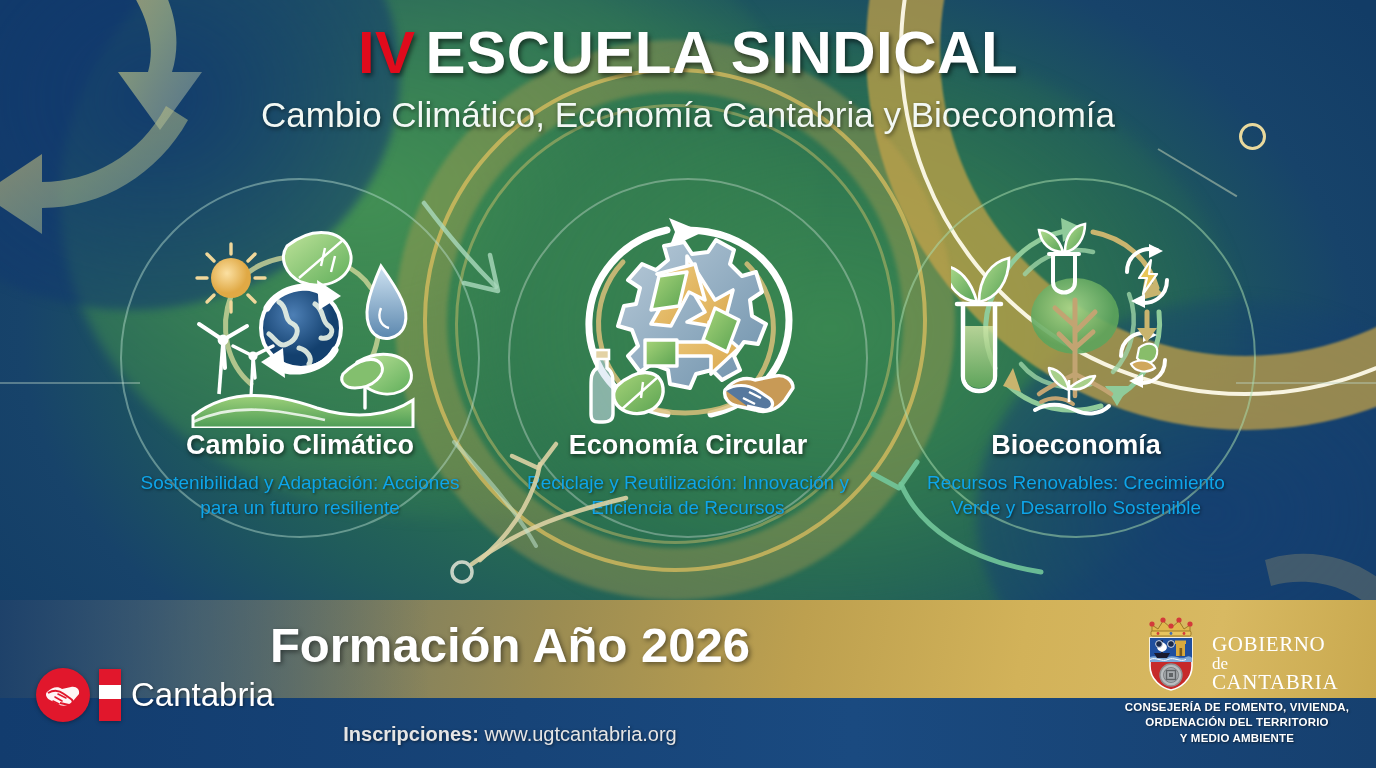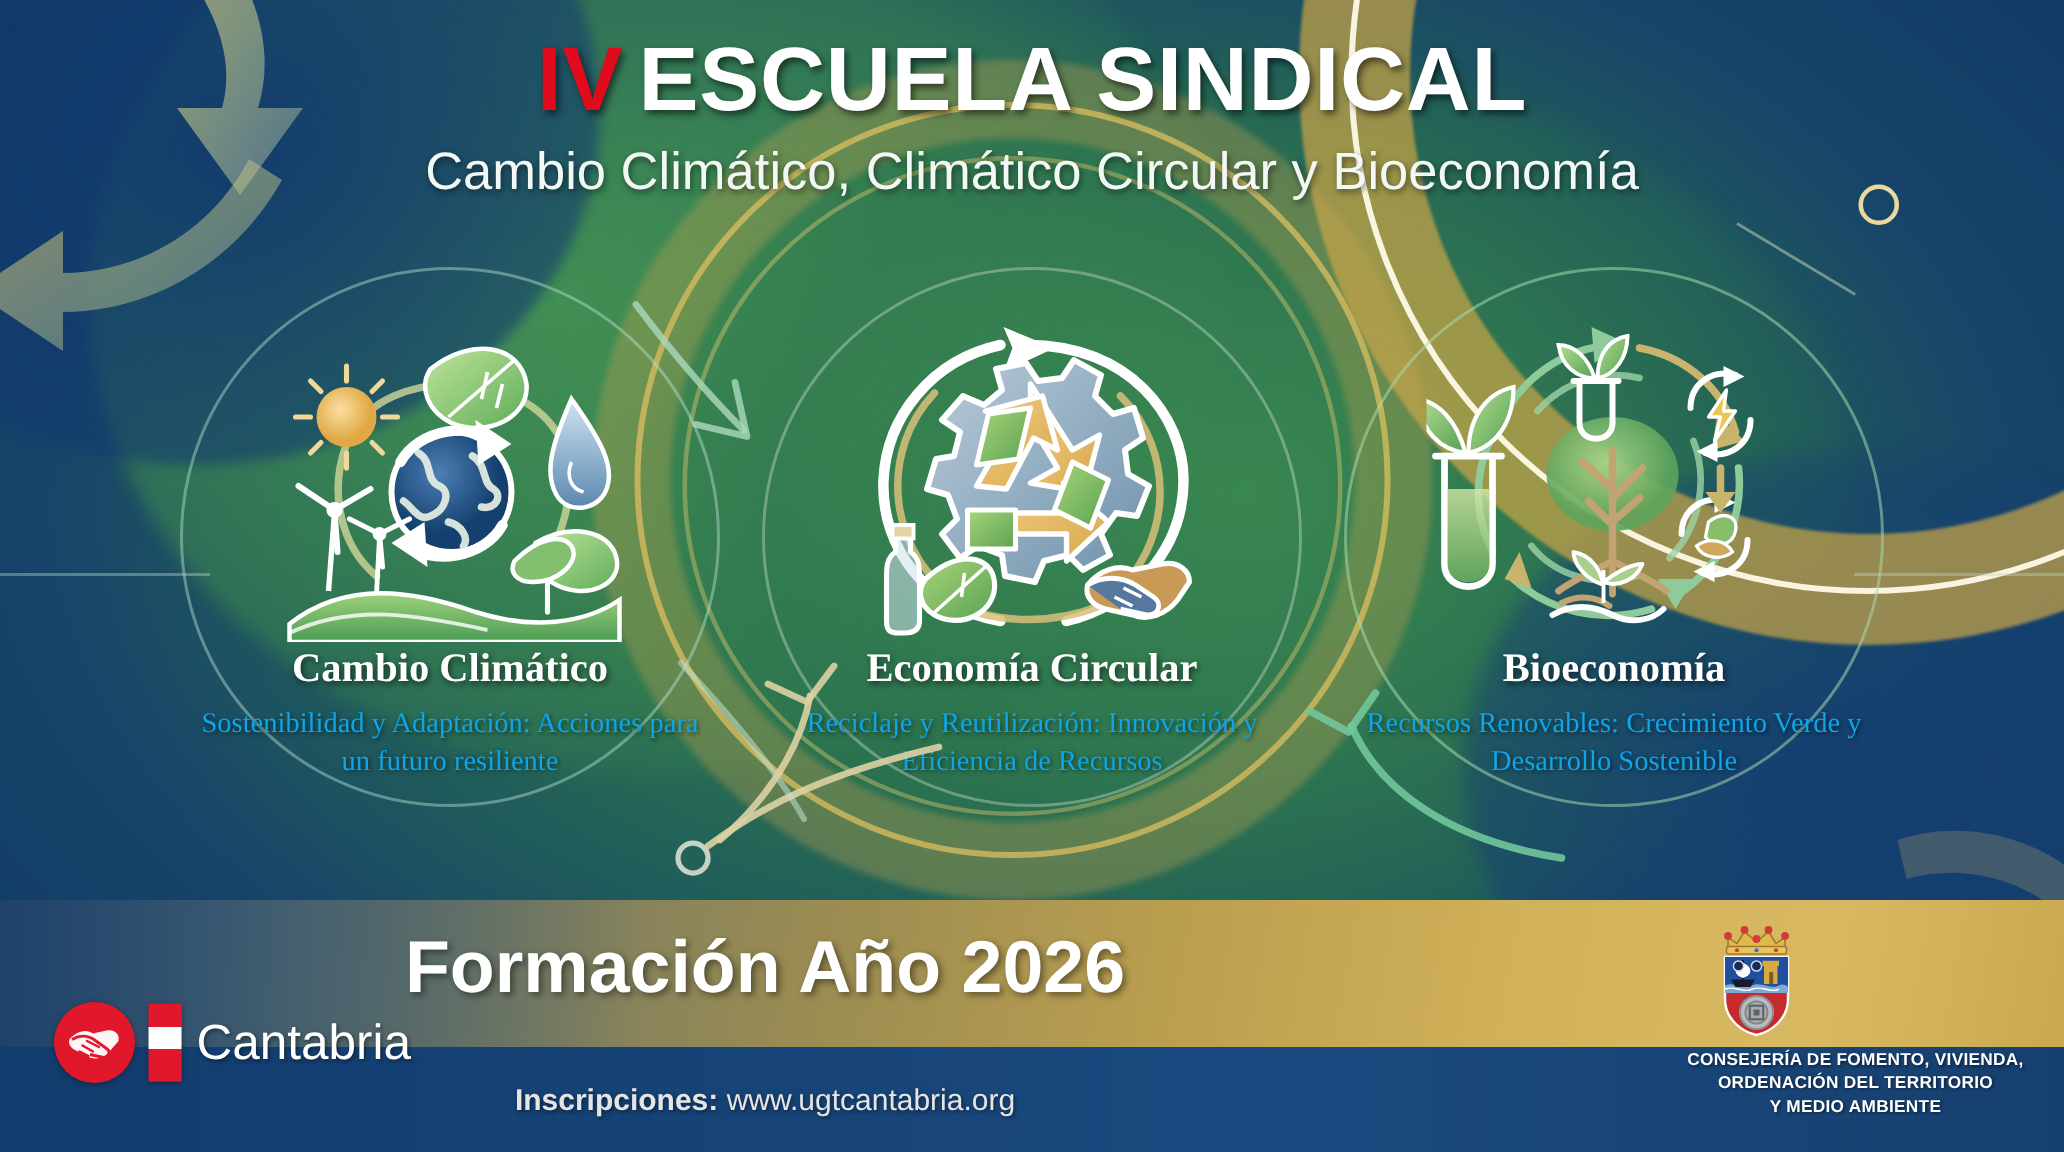--- a/index.html
+++ b/index.html
@@ -123,21 +123,21 @@
     line-height: 1.02;
   }
   .title-main .roman { color: #e00b1c; margin-right: 10px; }
   .title-sub {
     margin-top: 12px;
     font-size: 35px; font-weight: 400; color: #f2f8f4;
     text-shadow: 1px 2px 4px rgba(0,0,0,.5);
   }
 
   
-  .cards { position: absolute; left: 0; top: 178px; width: 1092px; height: 420px; z-index: 12; font-family: Liberation Serif, serif; }
+  .cards { position: absolute; left: 0; top: 178px; width: 1092px; height: 420px; z-index: 12; }
   .card {
     position: absolute; width: 380px; height: 400px;
   }
   .card-ring {
     position: absolute; left: 10px; top: 0;
     width: 360px; height: 360px; border-radius: 50%;
     border: 2px solid rgba(186,224,208,.45);
   }
   .card-1 { left: 110px; }
   .card-2 { left: 498px; }
@@ -275,21 +275,21 @@
   <div class="big-arrow-wrap-2">
     <svg width="200" height="220" viewBox="0 0 200 220">
       <path d="M10 40 C 70 20, 140 50, 165 110 L 192 98 L 176 170 L 116 132 L 142 120 C 120 74, 64 52, 16 66 Z" fill="#c9ad6a" opacity=".5"></path>
     </svg>
   </div>
 
   <div class="title-block">
     <div class="title-main">
       <span class="roman">IV</span><span>ESCUELA SINDICAL</span>
     </div>
-    <div class="title-sub">Cambio Climático, Climático Circular y Bioeconomía</div>
+    <div class="title-sub">Cambio Climático, Economía Cantabria y Bioeconomía</div>
   </div>
 
   <div class="conn conn-a">
     <svg width="130" height="120" viewBox="0 0 130 120">
       <path d="M4 8 C 34 48, 58 74, 76 92" stroke="#a8d8bb" stroke-width="4.5" fill="none" stroke-linecap="round" opacity=".82"></path>
       <path d="M44 88 L 78 96 L 70 60" stroke="#a8d8bb" stroke-width="4.5" fill="none" stroke-linecap="round" stroke-linejoin="round" opacity=".82"></path>
     </svg>
   </div>
 
   <div class="conn conn-b">
@@ -582,20 +582,25 @@
 
         <circle cx="19" cy="32" r="3.4" fill="#1a2a4a" stroke="#cfd8e8" stroke-width="1"></circle>
         <circle cx="31" cy="32" r="3.4" fill="#1a2a4a" stroke="#cfd8e8" stroke-width="1"></circle>
 
         <circle cx="31" cy="63" r="11" fill="#b8bcbf" stroke="#8d9194" stroke-width="1.4"></circle>
         <circle cx="31" cy="63" r="7.5" fill="#a7abaf" stroke="#7d8184" stroke-width="1"></circle>
         <rect x="26.5" y="58.5" width="9" height="9" fill="none" stroke="#5f6366" stroke-width="1.4"></rect>
         <rect x="29" y="61" width="4" height="4" fill="#5f6366"></rect>
       </svg>
     </div>
+    <div class="gob-text">
+      <div class="gob-l1">GOBIERNO</div>
+      <div class="gob-l2">de</div>
+      <div class="gob-l3">CANTABRIA</div>
+    </div>
   </div>
 
   <div class="consejeria">
     <div>CONSEJERÍA DE FOMENTO, VIVIENDA,</div>
     <div>ORDENACIÓN DEL TERRITORIO</div>
     <div>Y MEDIO AMBIENTE</div>
   </div>
 
 </div>
 

